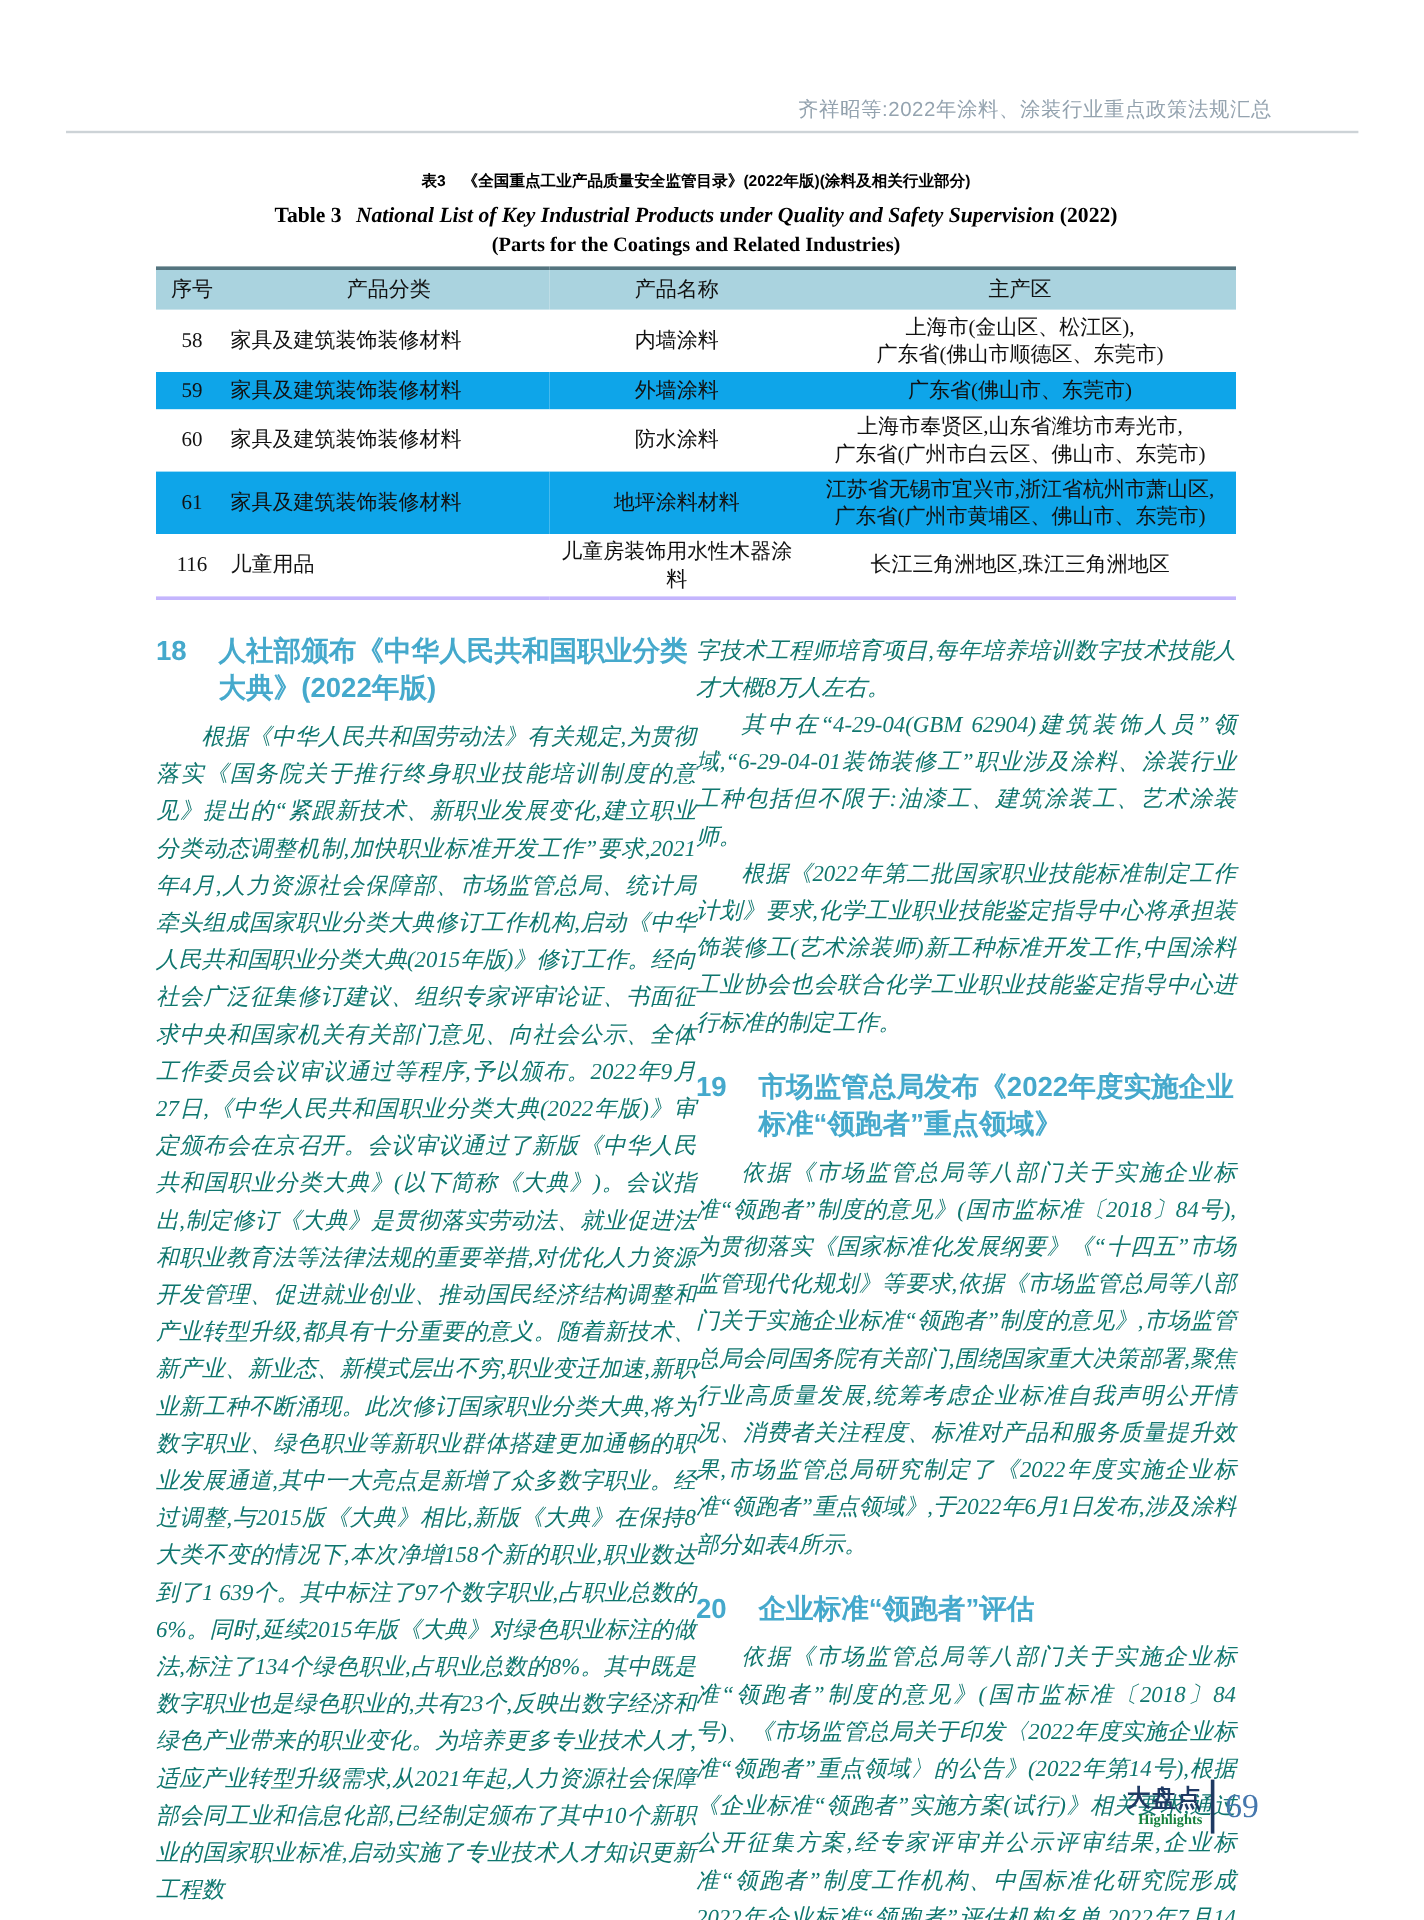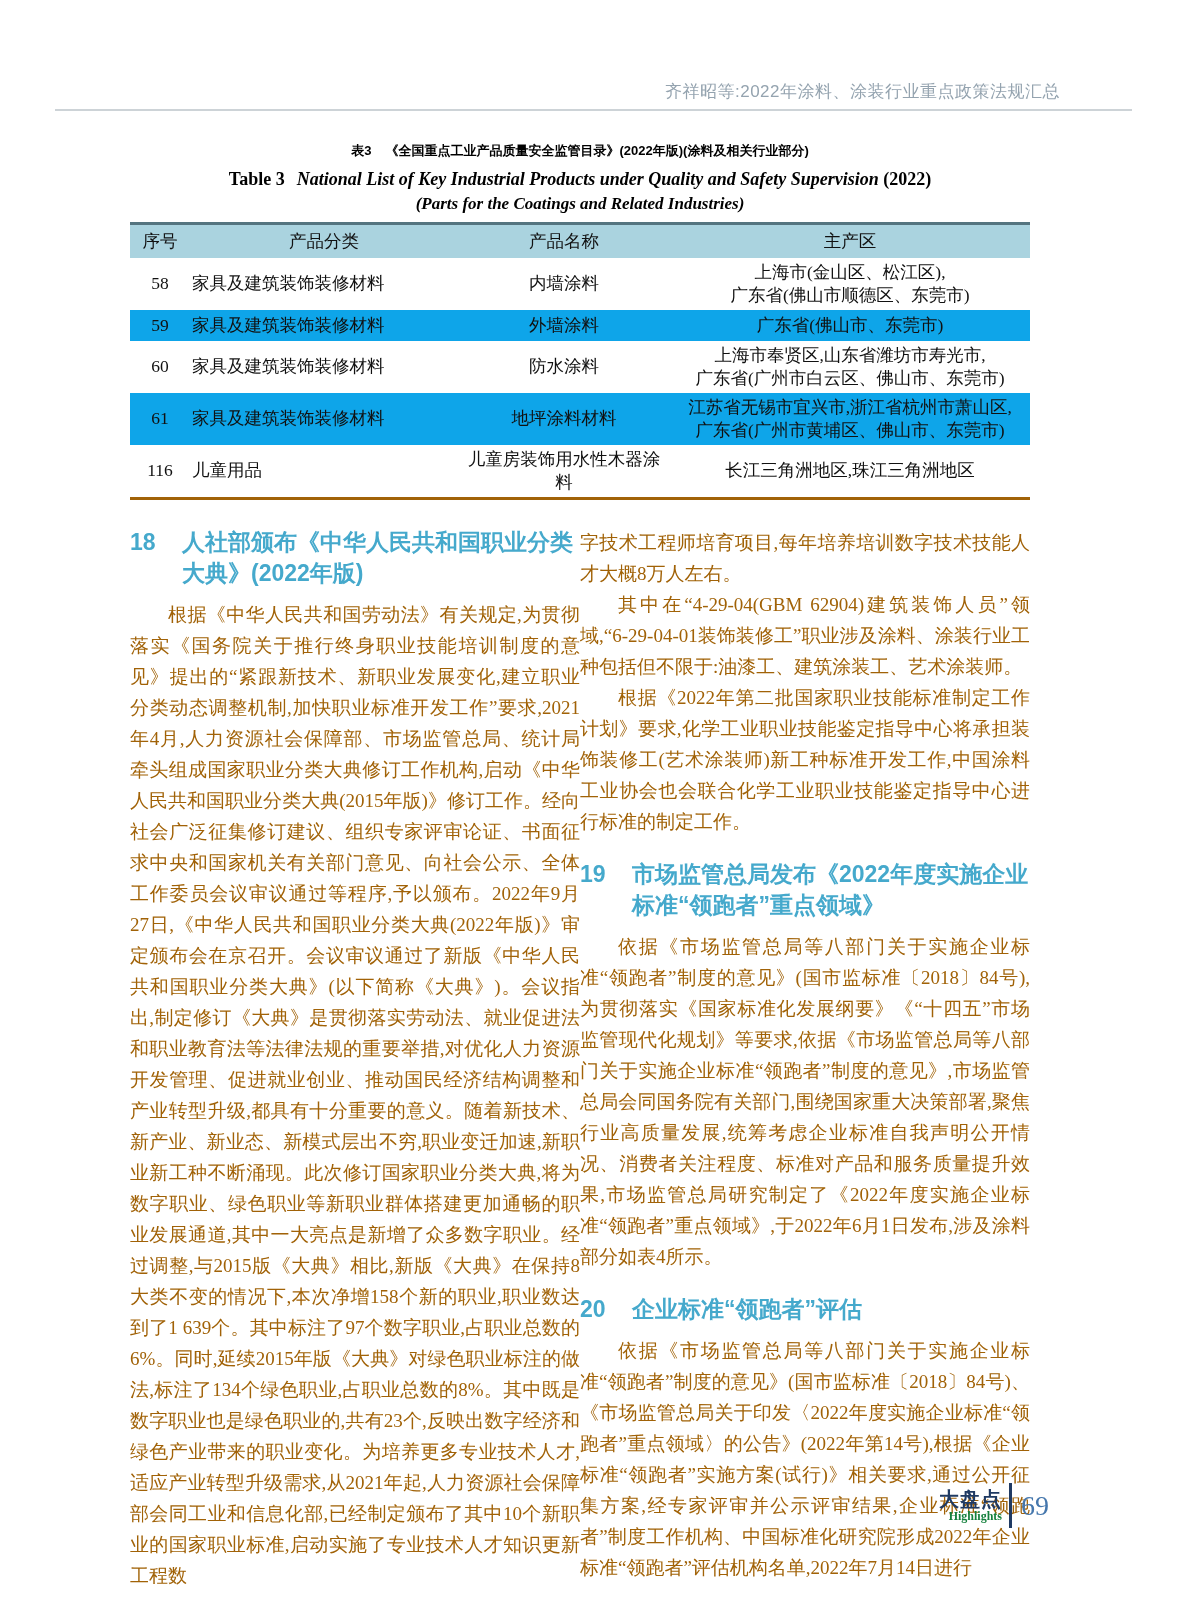--- a/index.html
+++ b/index.html
@@ -21,26 +21,26 @@
   
   .caption { width:900px; margin:25px 0 0 130px; text-align:center; }
   .caption-cn {
     font-size:13px; font-weight:bold; line-height:30px; color:#000;
     font-family:"Liberation Sans","DejaVu Sans",sans-serif;
   }
   .caption-cn .cap-label { margin-right:14px; }
   .caption-en { font-size:18px; font-weight:bold; line-height:26px; color:#000; }
   .caption-en .cap-label-en { margin-right:12px; }
   .caption-en .cap-title-en { font-style:italic; }
-  .caption-en-sub { font-size:17px; font-weight:bold; line-height:24px; color:#000;font-style:italic; }
+  .caption-en-sub { font-size:17px; font-weight:bold; line-height:24px; color:#000; }
 
   
   table.supervision {
     width:900px; margin:6px 0 0 130px; border-collapse:collapse;
-    border-top:3px solid #54747f; border-bottom:3px solid #a16207;
+    border-top:3px solid #54747f; border-bottom:3px solid #c4b5fd;
     font-size:17.5px; color:#111;
   }
   table.supervision th {
     background:#aad3df; font-weight:normal; height:34px; text-align:center;
     font-size:17.5px; padding:0;
   }
   table.supervision td { padding:3px 2px; line-height:23px; }
   table.supervision tr.shaded { background:#0ea5e9; }
   td.c-no { width:60px; text-align:center; }
   td.c-cat { width:268px; text-align:left; padding-left:54px; }
@@ -55,21 +55,21 @@
   .col { width:450px; }
   .section-heading {
     position:relative; padding-left:52px; margin:0 0 10px 0;
     color:#45a9cc; font-weight:bold; font-size:23px; line-height:31px;
     font-family:"Liberation Sans","DejaVu Sans",sans-serif;
   }
   .section-heading .num { position:absolute; left:0; top:0; }
   .section-heading.mt { margin-top:22px; }
   p.body {
     margin:0; font-size:19px; line-height:31px; text-align:justify;
-    text-indent:2em; color:#a16207;
+    text-indent:2em; color:#0f766e;font-style:italic;
   }
   p.cont { text-indent:0; }
 
   
   .footer { position:absolute; top:1483px; right:138px; display:flex; align-items:center; }
   .footer-label { text-align:right; }
   .footer-cn {
     color:#1f3a63; font-weight:bold; font-size:20px; line-height:21px;
     font-family:"Liberation Sans","DejaVu Sans",sans-serif; letter-spacing:1px;
   }

